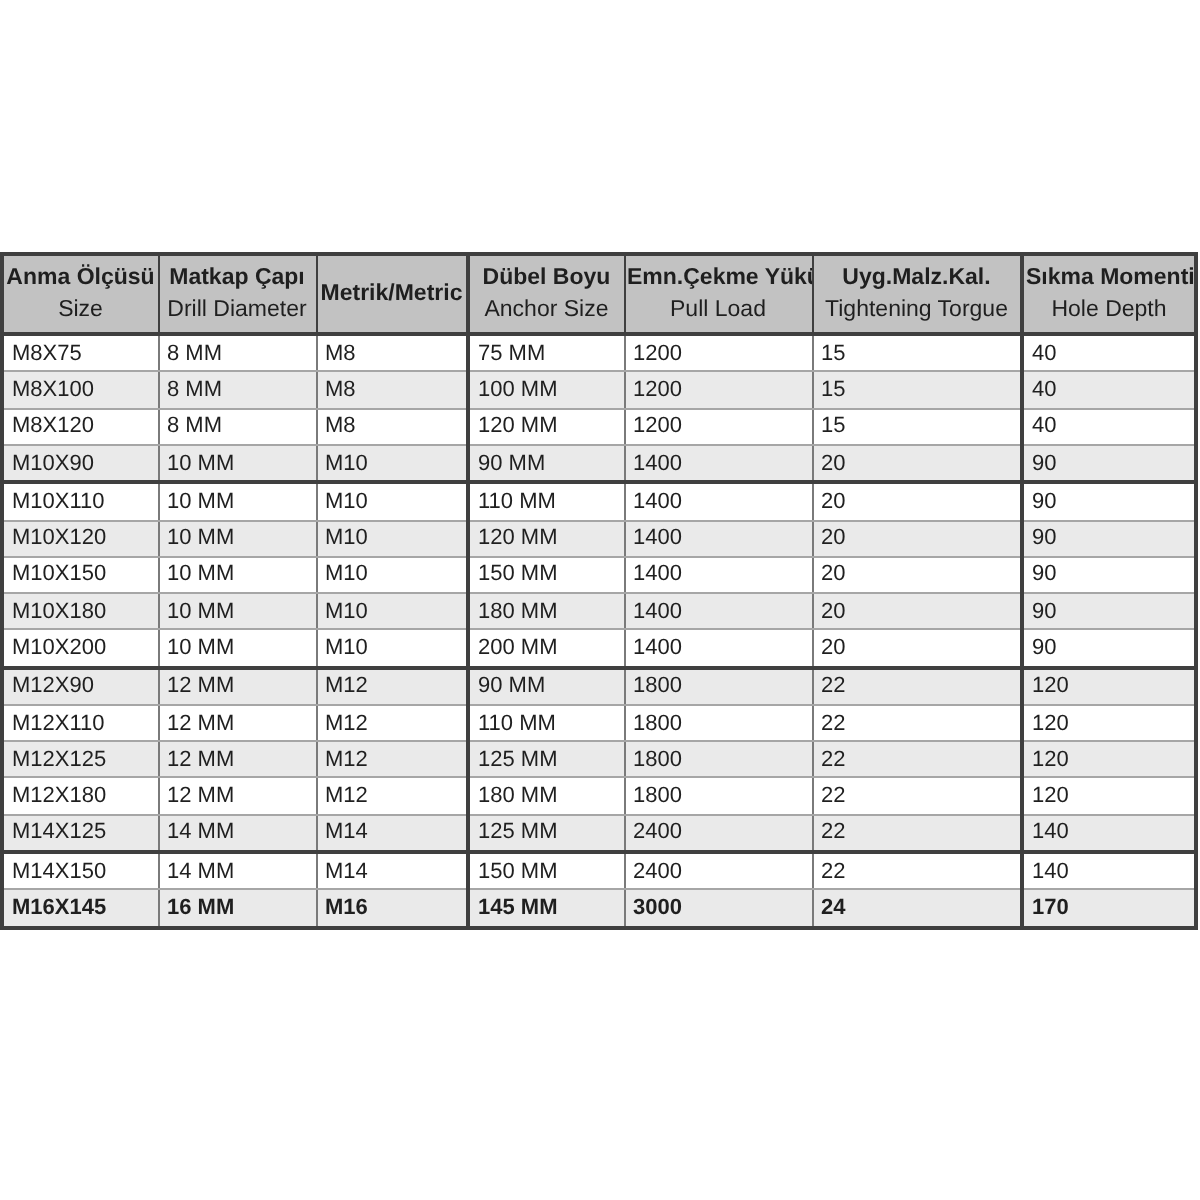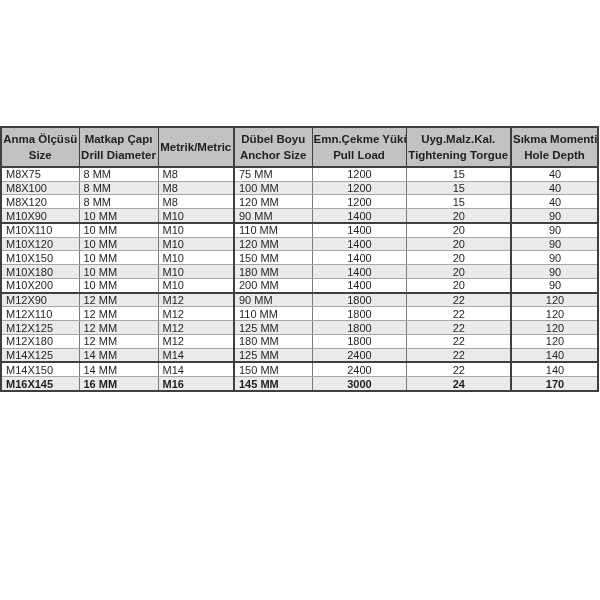--- a/index.html
+++ b/index.html
@@ -17,21 +17,21 @@
     width:600px;height:600px;
     background:var(--page_bg);
     font-family:"Liberation Sans", sans-serif;
     overflow:hidden;
     position:relative;
   }
   .page{position:absolute;inset:0;background:var(--page_bg);}
   table.spec{
     position:absolute;
     top:126px;left:0;
-    width:597px;height:266px;
+    width:597px;height:339px;
     border-collapse:collapse;
     table-layout:fixed;
     font-size:11px;
     color:var(--text);
   }
   table.spec th, table.spec td{
     overflow:hidden;
     white-space:nowrap;
   }
   
@@ -52,38 +52,38 @@
   thead th:last-child{border-right:none;}
   
   tbody td{
     border-right:1px solid var(--border_mid);
     border-bottom:1px solid var(--border_light);
     padding:0 4px;
     text-align:left;
     vertical-align:middle;
   }
   tbody td:last-child{border-right:none;margin-top:28px;}
-  tbody td.num{text-align:center;padding-right:3px;}
+  tbody td.num{text-align:left;padding-right:3px;}
   
   thead th:nth-child(3), tbody td:nth-child(3),
   thead th:nth-child(6), tbody td:nth-child(6){
     border-right:2px solid var(--border_dark);
   }
   
   tbody tr:nth-child(even){background:var(--row_alt);}
   tbody tr:nth-child(odd){background:var(--row_white);}
   
   tbody tr:nth-child(4) td,
   tbody tr:nth-child(9) td,
   tbody tr:nth-child(14) td,
   tbody tr:nth-child(17) td{
     border-bottom:2px solid var(--border_dark);
   }
   tbody tr:last-child td{border-bottom:none;font-weight:bold;}
-  .hl2{font-weight:bold;}
+  .hl2{font-weight:normal;}
 </style>
 </head>
 <body>
 
 <div class="page">
   <table class="spec">
     <colgroup>
       <col style="width:78px">
       <col style="width:79px">
       <col style="width:76px">

